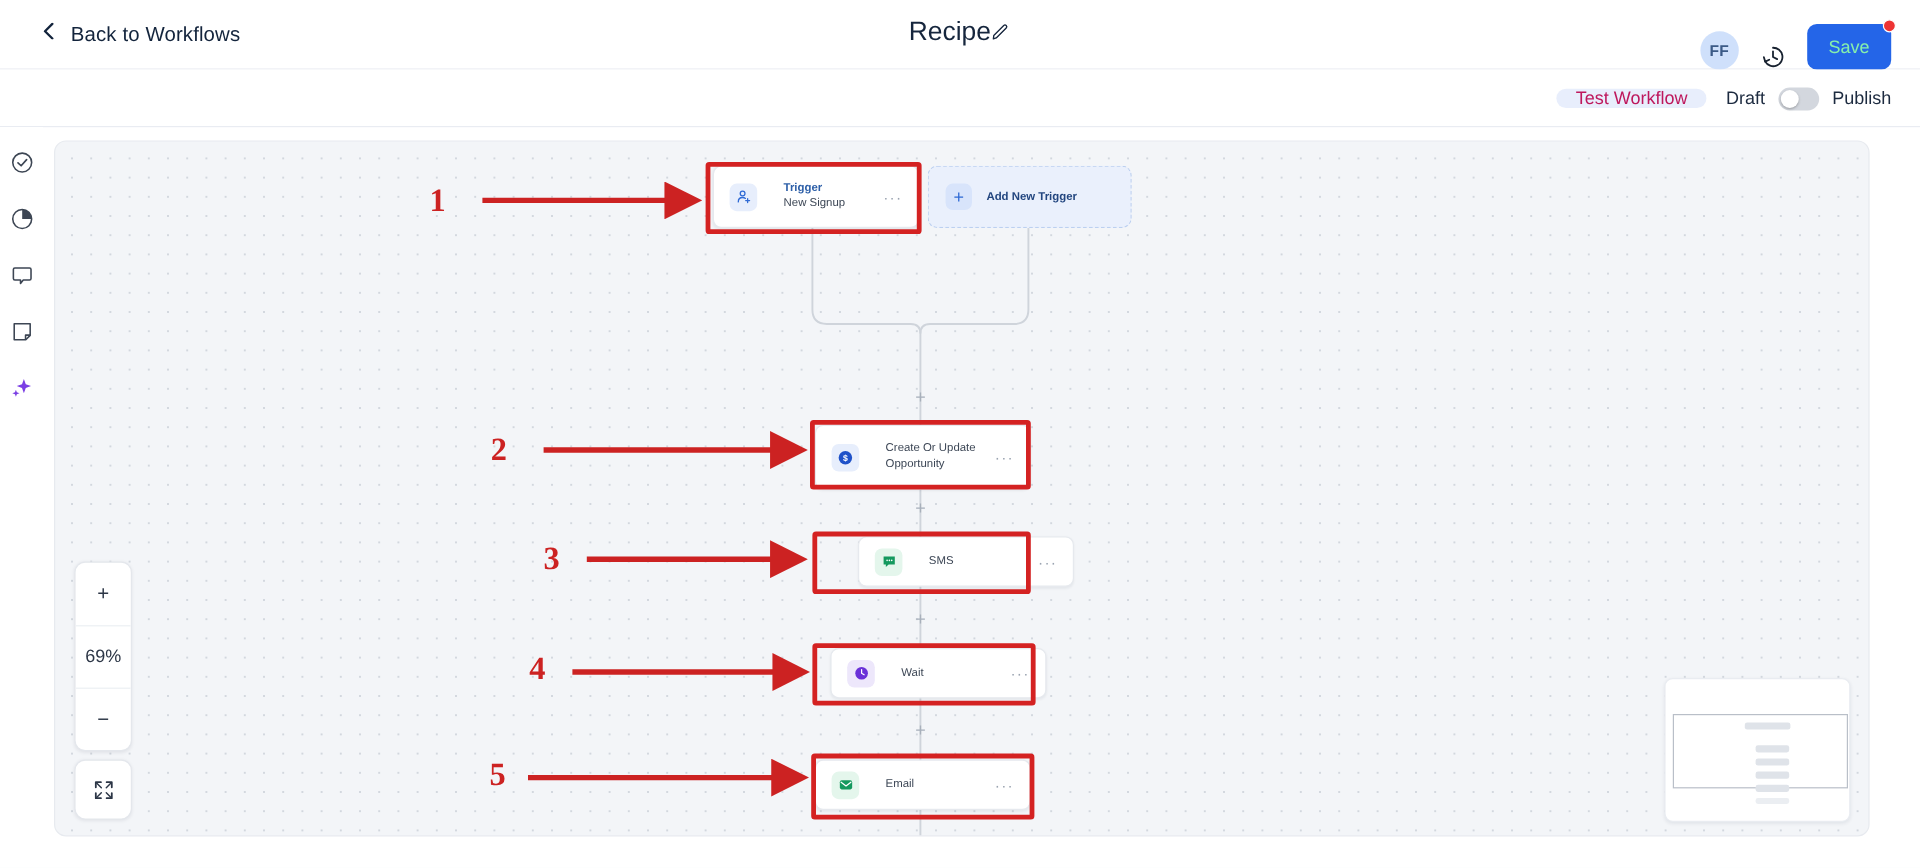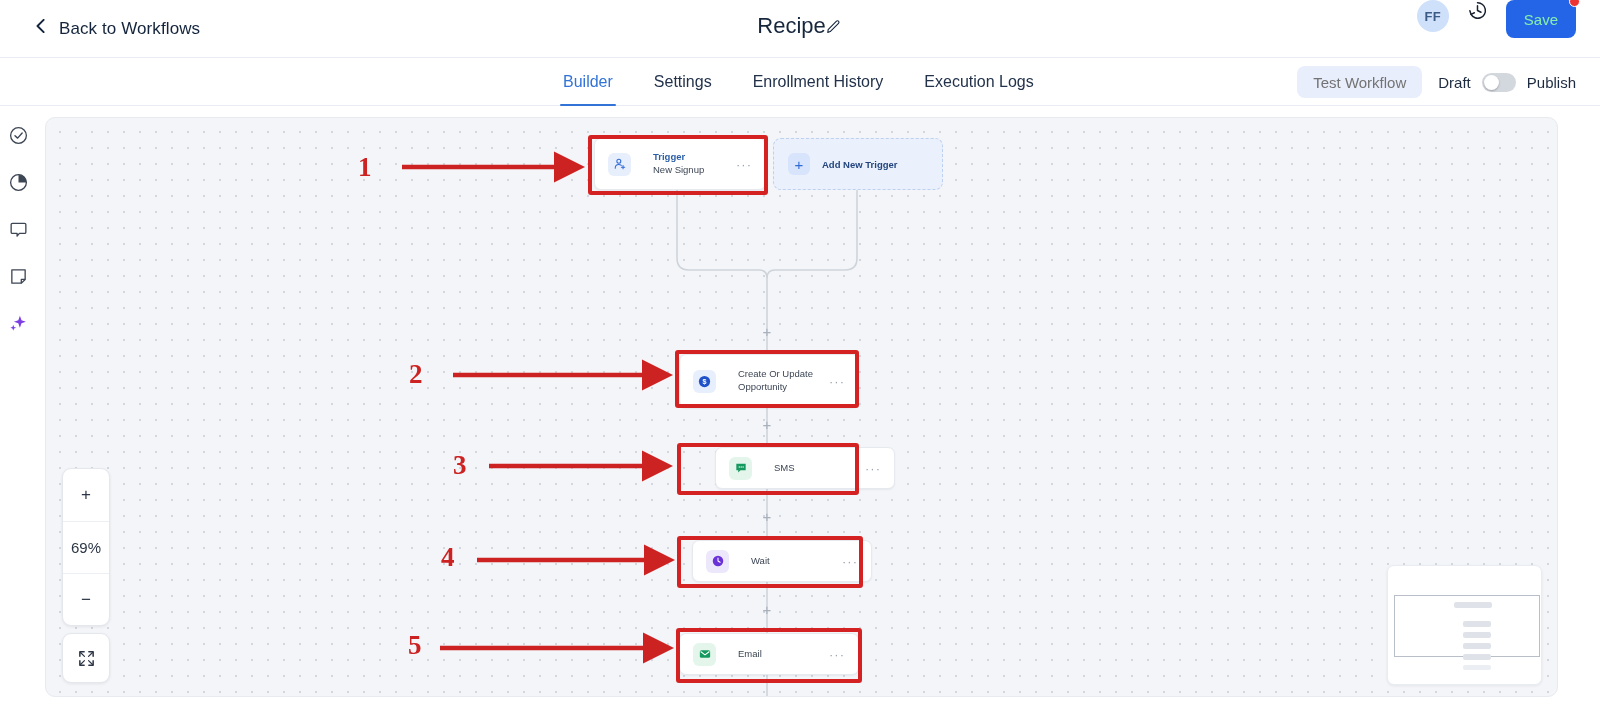--- a/index.html
+++ b/index.html
@@ -26,21 +26,21 @@
 
   .title-wrap {
     position:absolute; left:50%; transform:translateX(-50%);
     display:flex; align-items:center; gap:0; top:13px;
   }
   .title-text { font-size:22px; color:#16263d; }
   .pencil-icon { width:17px; height:17px; display:block; cursor:pointer; }
 
   .topbar-right {
     position:absolute; right:24px; top:0; height:58px;
-    display:flex; align-items:flex-start; gap:18px;
+    display:flex; align-items:flex-end; gap:18px;
   }
   .avatar {
     width:32px; height:32px; border-radius:50%;
     background:#cfe0fb; color:#3b5a86;
     font-size:13px; font-weight:bold;
     display:flex; align-items:center; justify-content:center;
     cursor:pointer; letter-spacing:.3px;
   }
   .hist-icon { width:21px; height:21px; display:block; cursor:pointer; }
   .save-wrap { position:relative; }
@@ -72,22 +72,22 @@
   .tab.active { color:#3273d8; }
   .tab.active::after {
     content:""; position:absolute; bottom:0; left:0; right:0;
     height:2.5px; background:#3273d8; border-radius:2px;
   }
   .tabbar-right {
     position:absolute; right:24px; top:0; height:48px;
     display:flex; align-items:center; gap:16px;
   }
   .test-wf {
-    background:#e8eefc; color:#737373; border:none; border-radius:8px;
-    font-size:15px; font-family:inherit; padding:0 16px; height:32px;
+    background:#e8eefc; color:#be185d; border:none; border-radius:8px;
+    font-size:15px; font-family:inherit; padding:0 16px; height:16px;
     cursor:pointer;
   }
   .pubgroup { display:flex; align-items:center; gap:11px; }
   .pub-label { font-size:15px; color:#1d2b40; }
   .toggle {
     width:34px; height:19px; border-radius:10px; background:#d3d7de;
     position:relative; cursor:pointer;
   }
   .toggle .knob {
     position:absolute; top:2px; left:2px;
@@ -223,26 +223,20 @@
         <path d="M3.3 12.2 L4.6 16.4 L8.4 14.6" fill="none" stroke="#17212f" stroke-width="1.7" stroke-linecap="round" stroke-linejoin="round"></path>
       </svg>
       <div class="save-wrap">
         <button class="save-btn">Save</button>
         <span class="save-dot"></span>
       </div>
     </div>
   </div>
 
   <div class="tabbar">
-    <div class="tabs">
-      <div class="tab active">Builder</div>
-      <div class="tab">Settings</div>
-      <div class="tab">Enrollment History</div>
-      <div class="tab">Execution Logs</div>
-    </div>
     <div class="tabbar-right">
       <button class="test-wf">Test Workflow</button>
       <div class="pubgroup">
         <span class="pub-label">Draft</span>
         <div class="toggle">
           <div class="knob"></div>
         </div>
         <span class="pub-label">Publish</span>
       </div>
     </div>

